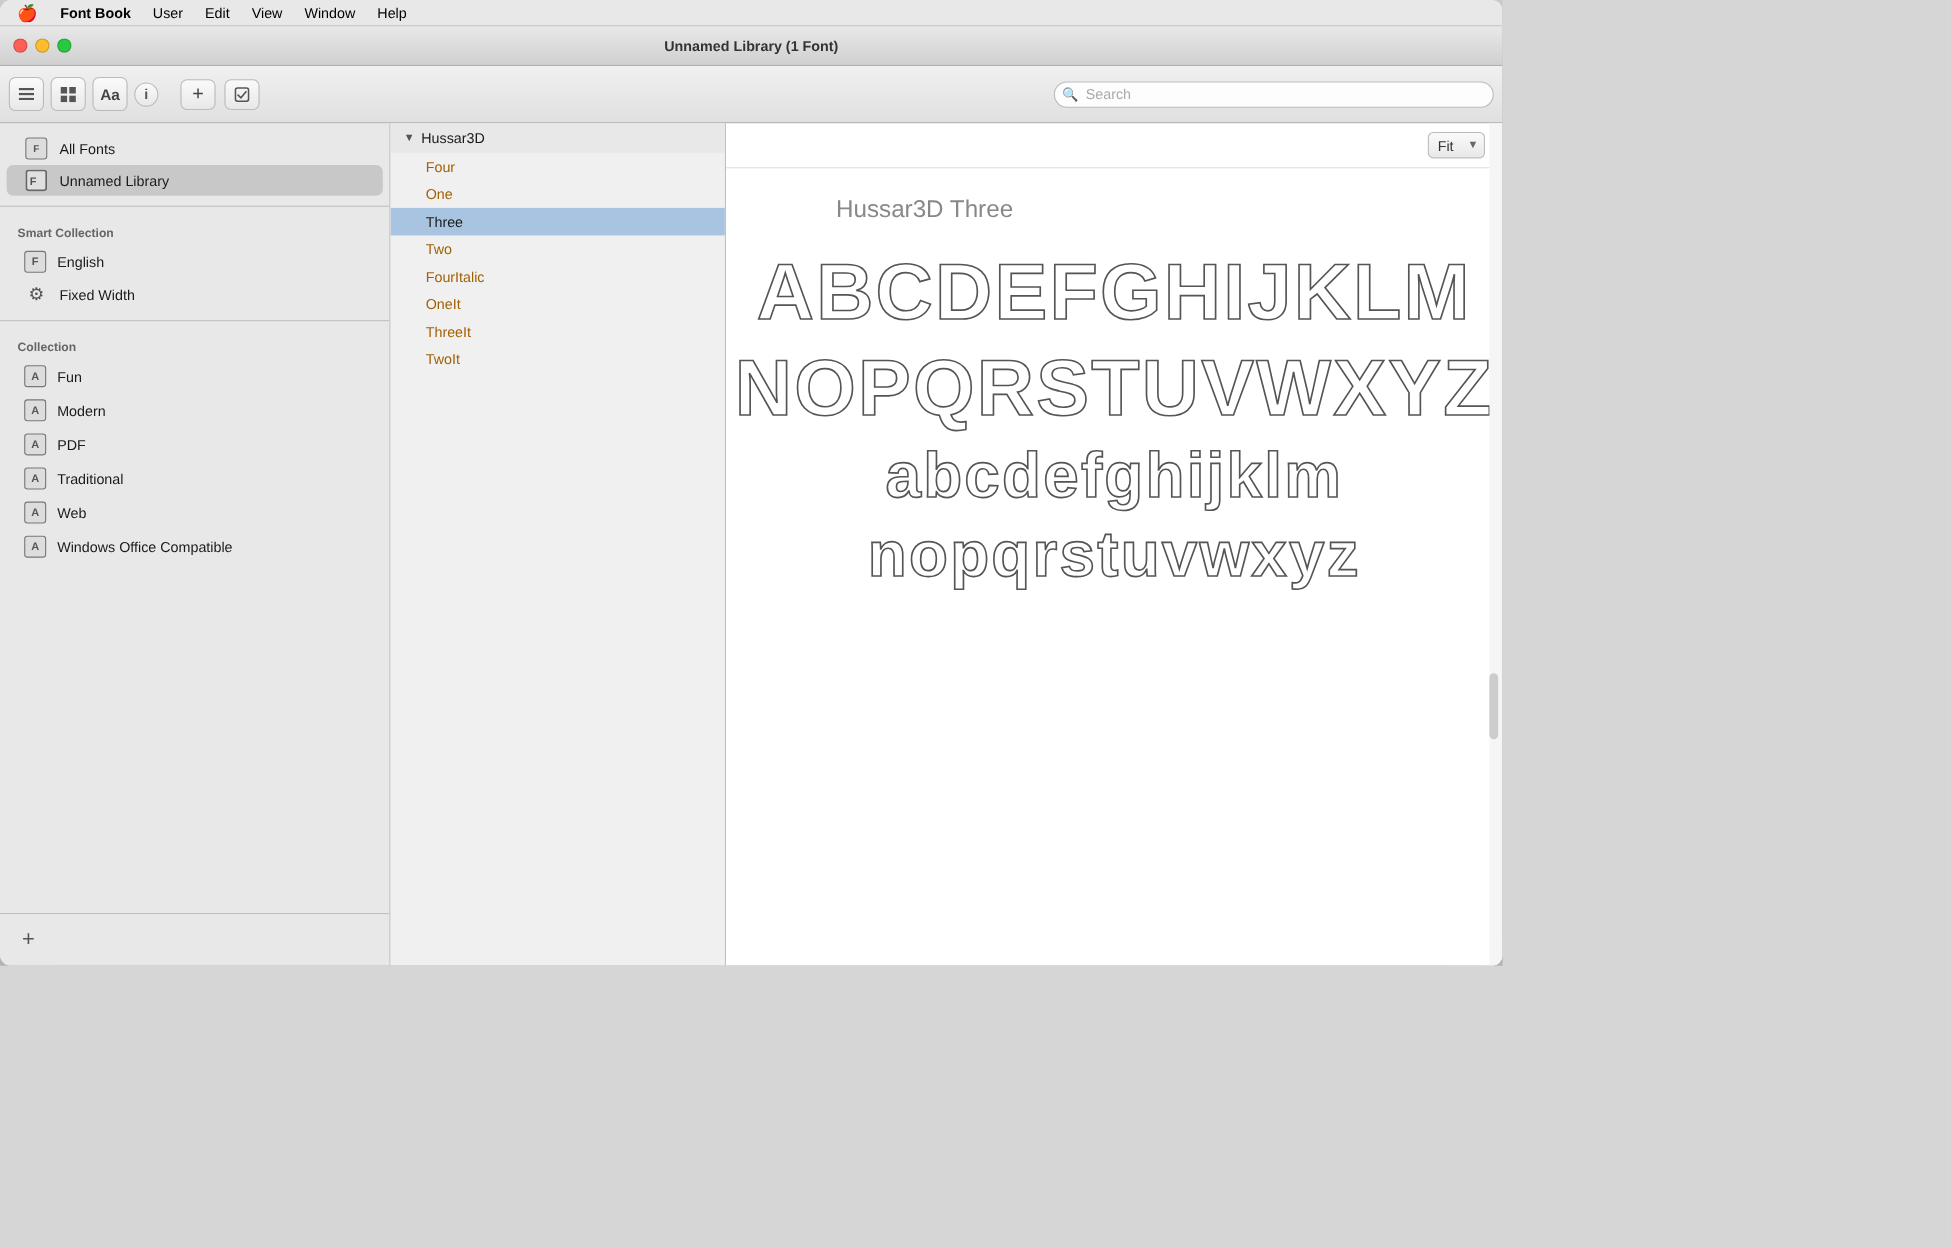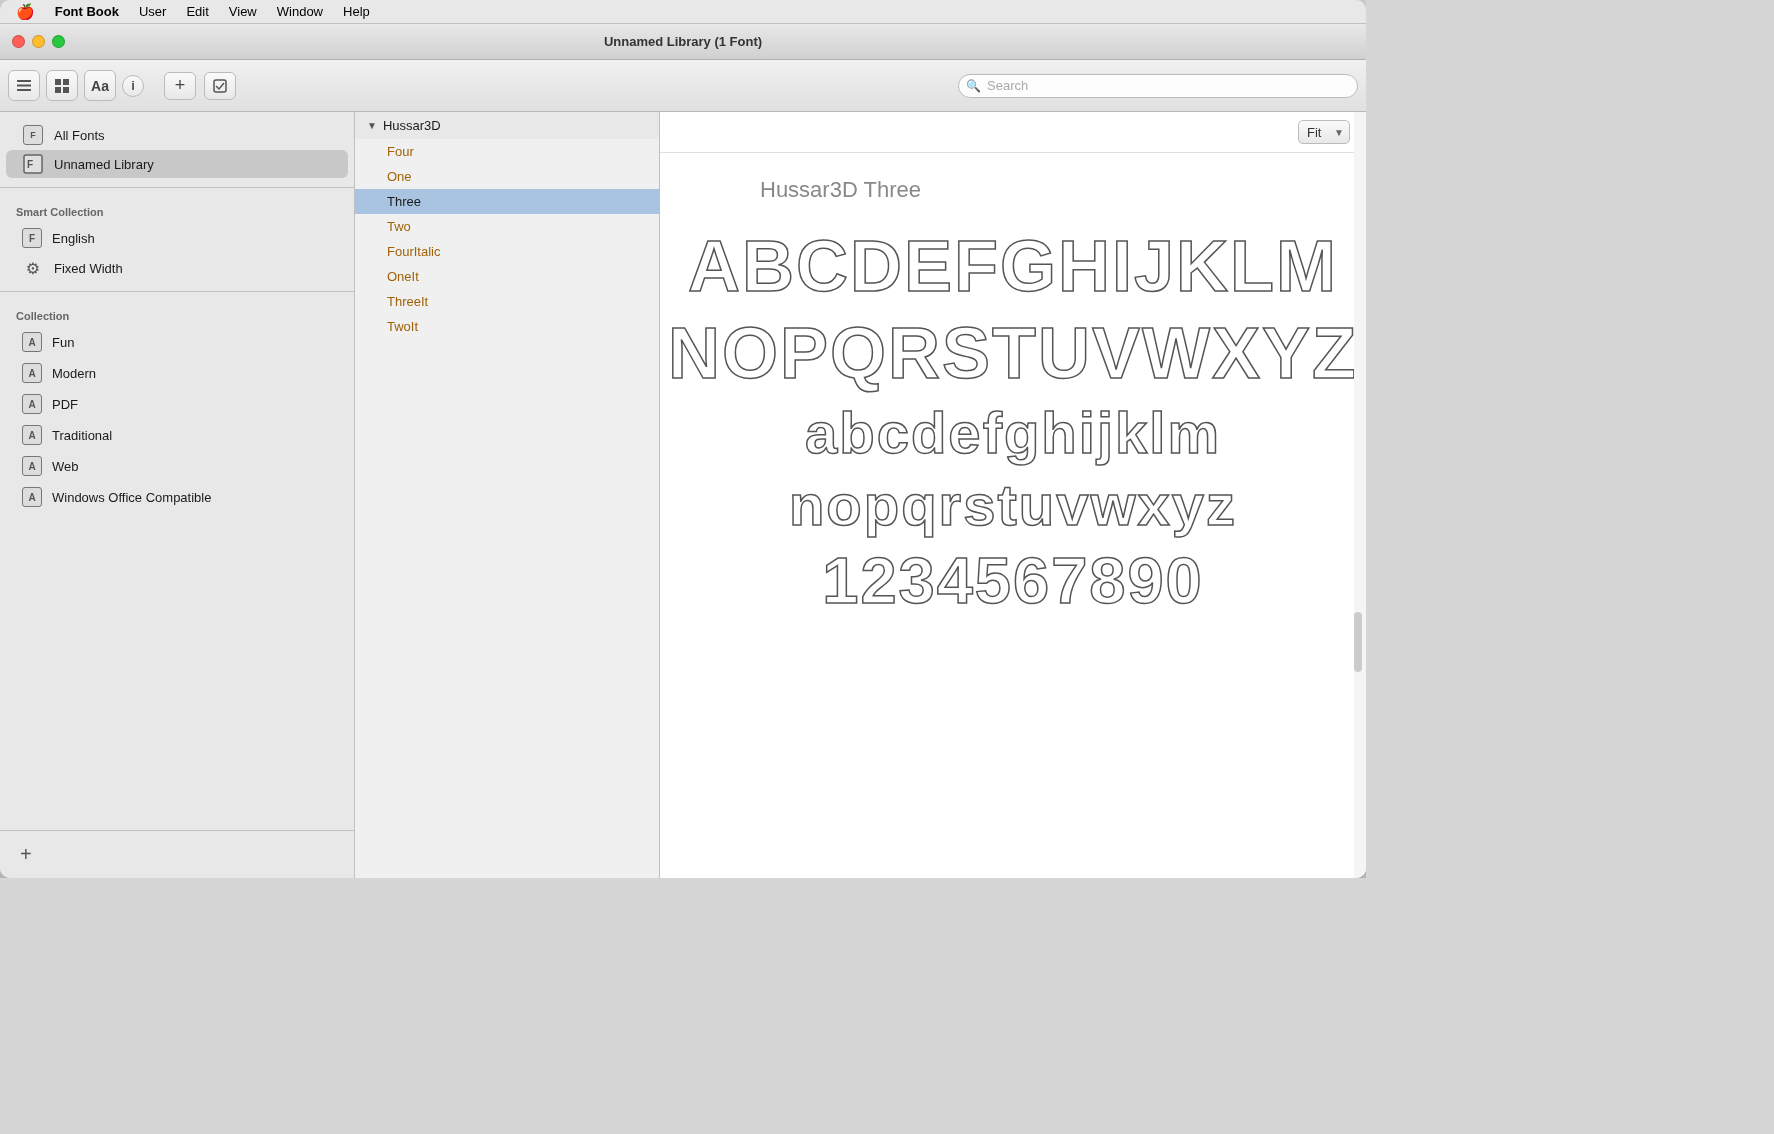--- a/index.html
+++ b/index.html
@@ -578,23 +578,20 @@
         </div>
 
         <div class="preview-row">
           <div class="preview-text preview-text-small">abcdefghijklm</div>
         </div>
 
         <div class="preview-row">
           <div class="preview-text preview-text-small">nopqrstuvwxyz</div>
         </div>
 
-        <div class="preview-row">
-          <div class="preview-text preview-text-numbers">1234567890</div>
-        </div>
       </div>
 
       <div class="scrollbar-track">
         <div class="scrollbar-thumb"></div>
       </div>
     </div>
 
   </div>
 </div>
 

